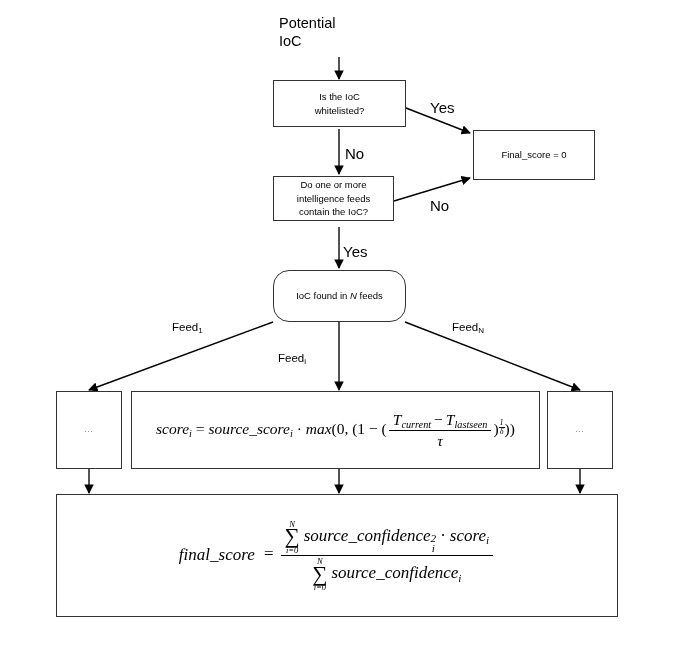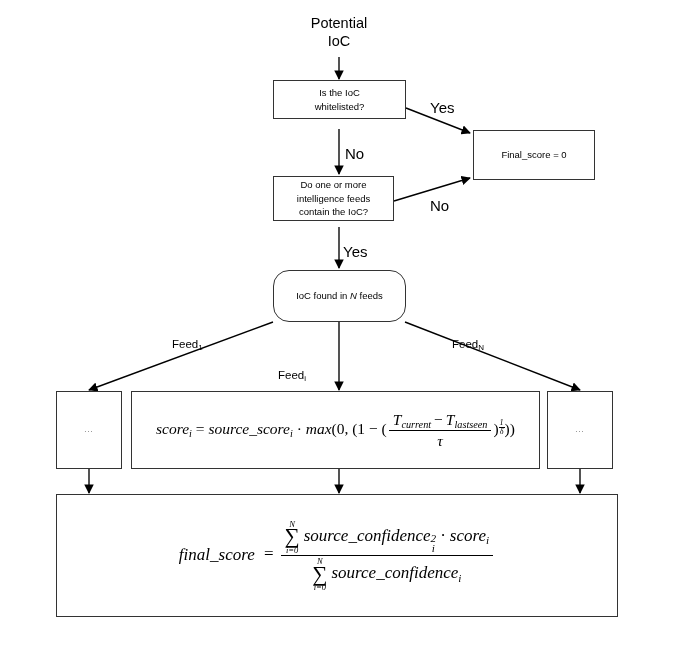--- a/index.html
+++ b/index.html
@@ -35,37 +35,36 @@
     align-items: center;
     justify-content: center;
     text-align: center;
     font-size: 9.5px;
     color: #000000;
     line-height: 1.45;
   }
   .node-label { display: block; }
   .plain-text {
     position: absolute;
-    text-align: center;
+    text-align: left;
     font-size: 14.5px;
     color: #000000;
     line-height: 1.25;
   }
   .edge-label {
     position: absolute;
     font-size: 15px;
     color: #000000;
     white-space: nowrap;
   }
   .feed-label {
     position: absolute;
     font-size: 11.5px;
     color: #000000;
     white-space: nowrap;
-    margin-top: 17px;
   }
   .feed-label sub {
     font-size: 8px;
     vertical-align: baseline;
     position: relative;
     top: 2px;
   }
   .ellipsis {
     font-size: 8px;
     letter-spacing: 1px;
@@ -174,21 +173,21 @@
 
       <line x1="580" y1="469" x2="580" y2="493"></line>
     </g>
   </svg>
 
   <div class="plain-text" style="left:279px; top:14px; width:120px;">
     <span>Potential</span><br>
     <span>IoC</span>
   </div>
 
-  <div class="node" style="left:273px; top:80px; width:133px; height:39px;">
+  <div class="node" style="left:273px; top:80px; width:133px; height:47px;">
     <span class="node-label" style="white-space:pre-line;">Is the IoC
 whitelisted?</span>
   </div>
 
   <div class="edge-label" style="left:430px; top:99px;">Yes</div>
 
   <div class="edge-label" style="left:345px; top:145px;">No</div>
 
   <div class="node" style="left:473px; top:130px; width:122px; height:50px;">
     <span class="node-label">Final_score = 0</span>

